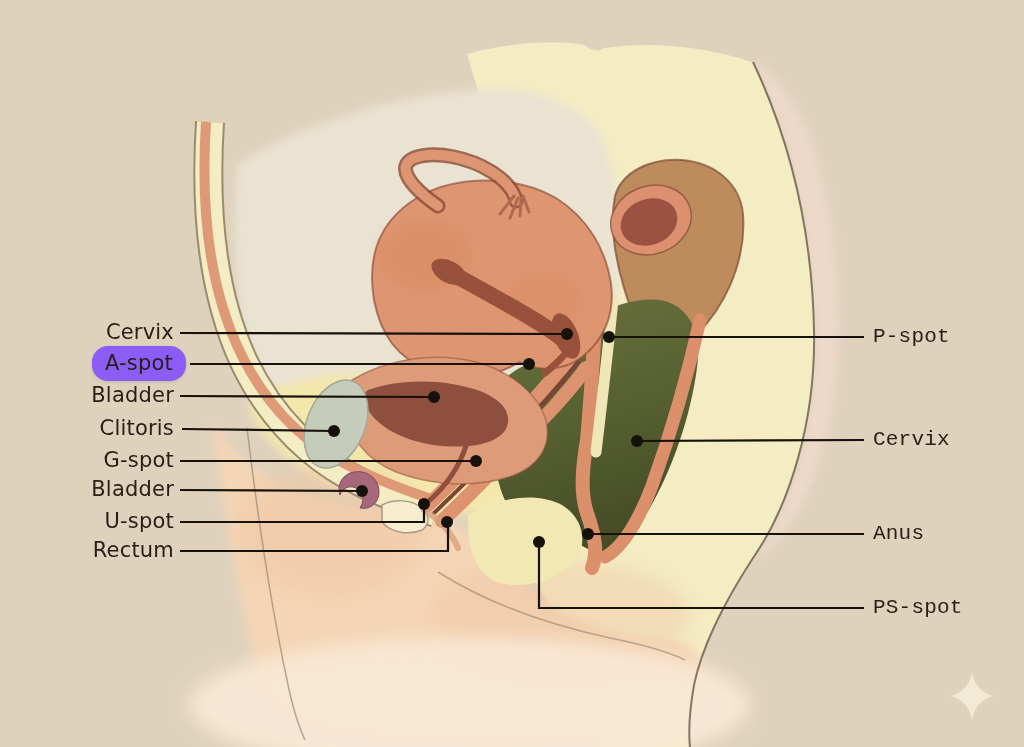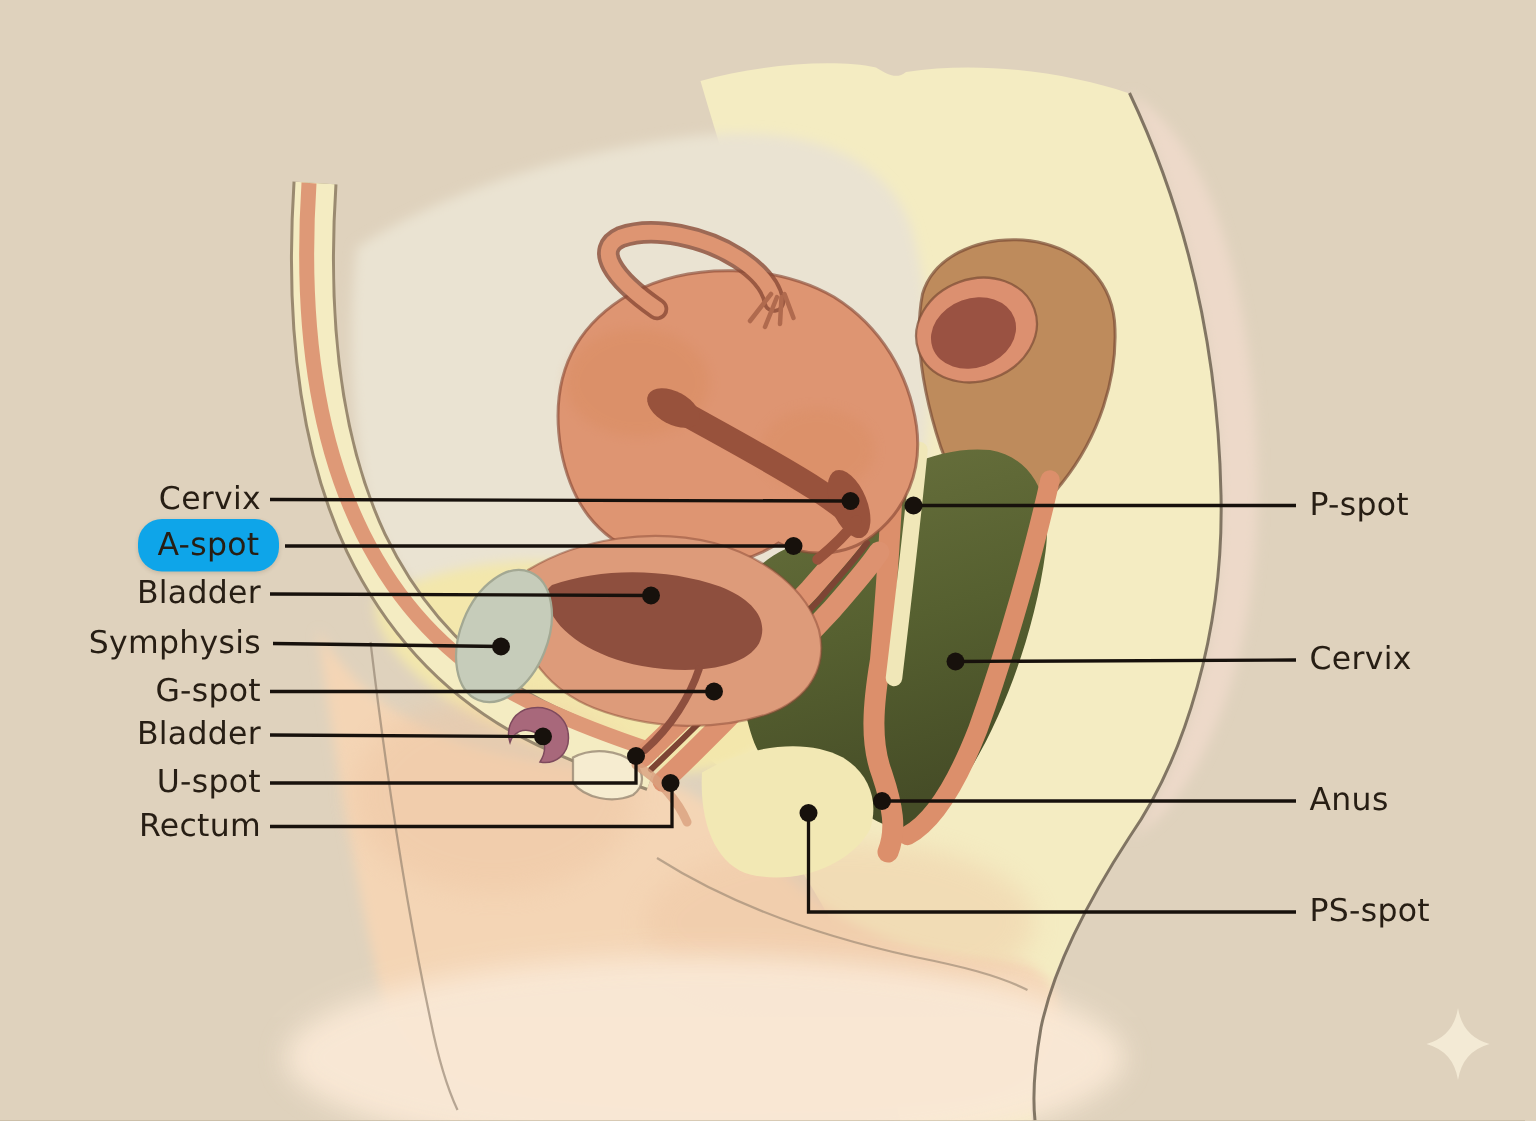--- a/index.html
+++ b/index.html
@@ -7,23 +7,23 @@
     position:relative;width:1024px;height:747px;overflow:hidden;
     background:#DFD2BD;
     font-family:"DejaVu Sans","Liberation Sans",sans-serif;
   }
   .art{position:absolute;left:0;top:0;width:100%;height:100%;display:block;}
   .lbl{
     position:absolute;font-size:21px;line-height:27px;color:#271E14;
     white-space:nowrap;letter-spacing:.2px;
   }
   .lbl.left{right:850px;text-align:right;}
-  .lbl.right{left:873px;text-align:center;}
+  .lbl.right{left:873px;text-align:center;font-family:Liberation Mono, monospace;}
   .lbl.pill{
-    right:838px;background:#0ea5e9;border-radius:16px;
+    right:838px;background:#8b5cf6;border-radius:16px;
     padding:4px 13px;box-shadow:0 1px 3px rgba(80,60,40,.18);
   }
 </style>
 </head>
 <body>
 
 <div class="stage">
 
   <svg class="art" viewBox="0 0 1024 747" aria-hidden="true">
     <defs>
@@ -182,21 +182,21 @@
       <circle cx="539" cy="542" r="6"></circle>
     </g>
 
     <path d="M 972 672 Q 975 691 993 696 Q 975 701 972 720 Q 969 701 951 696 Q 969 691 972 672 Z" fill="#F3EAD5"></path>
   </svg>
 
   <div>
     <div class="lbl left" style="top:319px">Cervix</div>
     <div class="lbl left pill" style="top:346px">A-spot</div>
     <div class="lbl left" style="top:382px">Bladder</div>
-    <div class="lbl left" style="top:415px">Symphysis</div>
+    <div class="lbl left" style="top:415px">Clitoris</div>
     <div class="lbl left" style="top:447px">G-spot</div>
     <div class="lbl left" style="top:476px">Bladder</div>
     <div class="lbl left" style="top:508px">U-spot</div>
     <div class="lbl left" style="top:537px">Rectum</div>
     <div class="lbl right" style="top:323px">P-spot</div>
     <div class="lbl right" style="top:426px">Cervix</div>
     <div class="lbl right" style="top:520px">Anus</div>
     <div class="lbl right" style="top:594px">PS-spot</div>
   </div>
 

